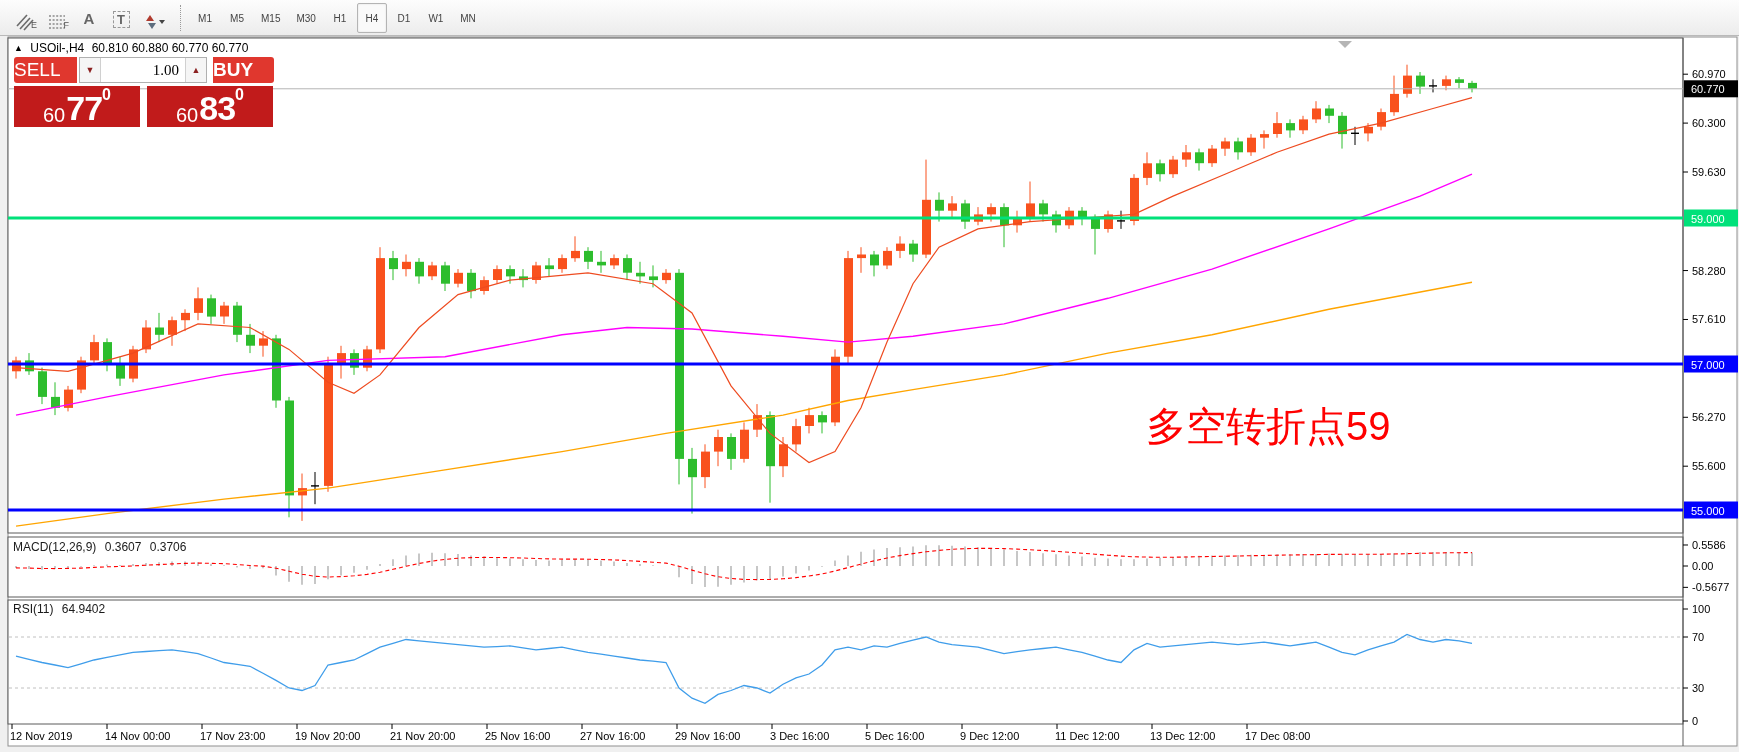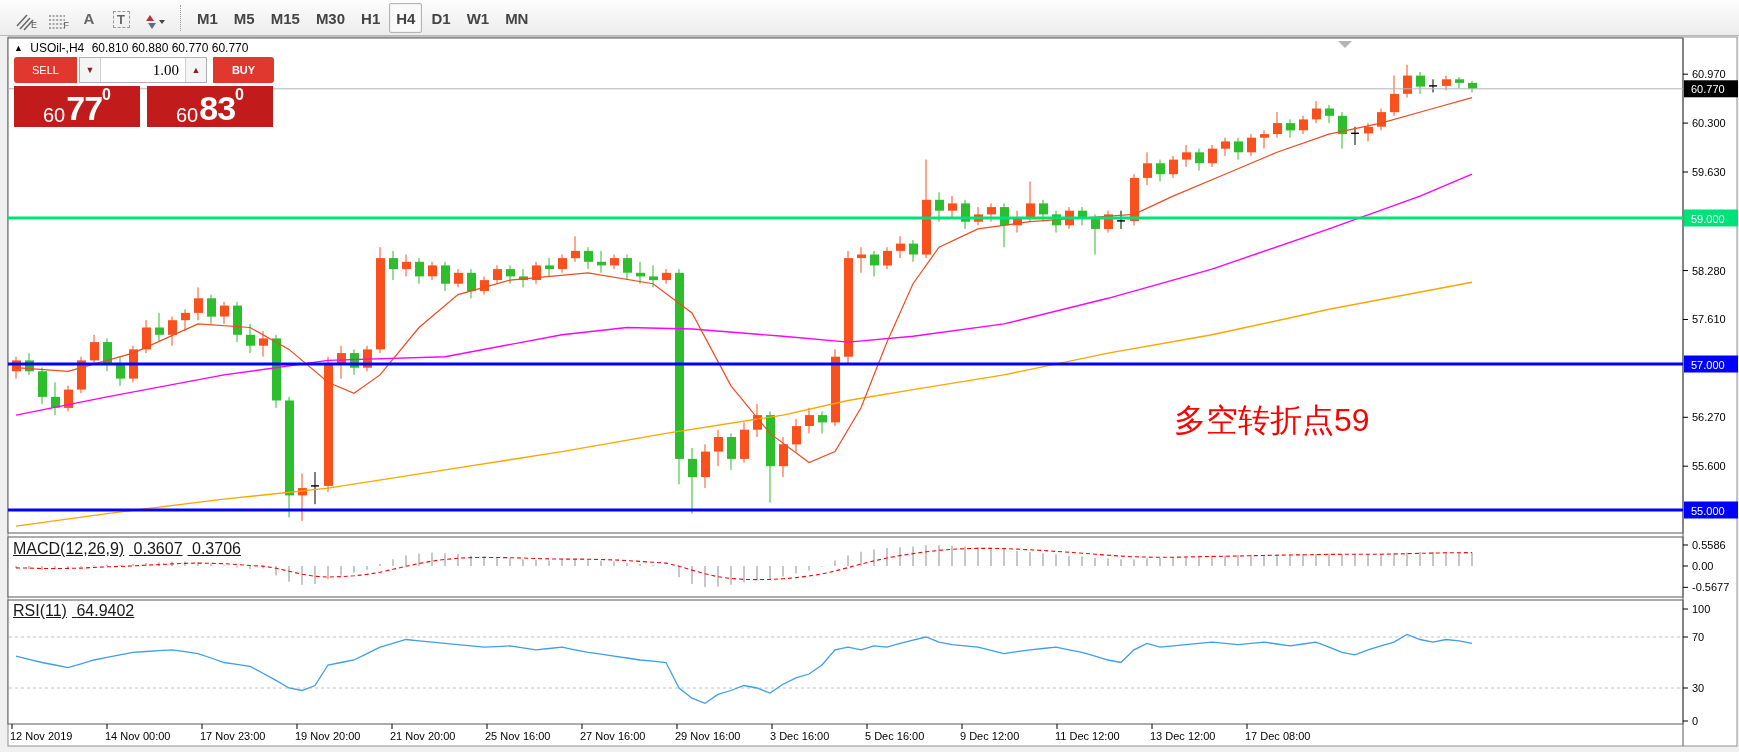--- a/index.html
+++ b/index.html
@@ -14,59 +14,59 @@
   .tool-icons { display:flex; align-items:center; padding-left:10px; }
   .toolbtn { width:30px; height:28px; margin-right:2px; display:flex; align-items:flex-end;
              justify-content:center; position:relative; cursor:default; border-radius:3px; }
   .tsub { font-size:9px; color:#555; position:absolute; right:3px; bottom:2px; }
   .tglyph { font-size:15px; font-weight:bold; color:#666; line-height:26px; width:100%; text-align:center; }
   .tglyph.boxed { font-size:13px; border:1px dashed #999; line-height:15px; width:17px; height:17px;
                   margin:0 auto 4px auto; }
   .tb-sep { width:1px; height:26px; border-left:1px dotted #9a9a9a; margin:0 8px 0 10px; }
   .tf-group { display:flex; align-items:center; height:36px; }
   .tfbtn { min-width:30px; padding:0 6px; height:30px; line-height:30px; text-align:center;
-           font-size:15px; font-weight:bold; color:#444; border:1px solid transparent;
+           font-size:10px; font-weight:normal; color:#444; border:1px solid transparent;
            border-radius:2px; margin:0 1px; cursor:default; }
   .tfbtn.active { background:#fafafa; border:1px solid #b4b4b4; box-shadow:inset 0 0 2px #ddd; }
 
   
   #chartsvg { position:absolute; left:0; top:0; }
 
   
   .chart-header { position:absolute; left:14px; top:41px; font-size:12px; color:#000000; z-index:5; }
   .chart-header .tri { font-size:9px; vertical-align:1px; }
   .chart-header span { margin-right:4px; }
 
   .trade-panel { position:absolute; left:14px; top:57px; z-index:6; width:262px; }
   .tp-row1 { display:flex; height:26px; }
-  .tp-btn { background:#e0372e; color:#fff; font-size:11px; text-align:center; line-height:26px;
+  .tp-btn { background:#e0372e; color:#fff; font-size:19px; text-align:left; line-height:26px;
             border-radius:3px; cursor:pointer; }
   .tp-sell { width:63px; border-top-right-radius:0; border-bottom-right-radius:0; }
   .tp-buy  { width:61px; margin-left:6px; border-top-left-radius:0; border-bottom-left-radius:0;font-weight:bold; }
   .tp-stepper { display:flex; height:26px; border:1px solid #b0b0b0; background:#fff; margin-left:2px; }
   .tp-arrow { width:21px; text-align:center; line-height:24px; color:#8b2020; font-size:9px;
               background:#f5f5f5; cursor:pointer; }
   .tp-arrow:first-child { border-right:1px solid #d0d0d0; }
   .tp-arrow:last-child  { border-left:1px solid #d0d0d0; }
   .tp-vol { width:84px; border:none; outline:none; font-size:15px; text-align:right;
             padding-right:6px; font-family:Liberation Serif, serif; }
   .tp-row2 { display:flex; margin-top:3px; }
   .tp-price { width:126px; height:41px; background:#c11b1b; color:#fff; display:flex;
               align-items:flex-end; justify-content:center; padding-bottom:3px; cursor:pointer; }
   .tp-price + .tp-price { margin-left:7px; }
   .tp-small { font-size:20px; line-height:18px; margin-right:1px; }
   .tp-big { font-size:34px; line-height:32px; font-weight:bold; letter-spacing:-1px;text-align:center; }
   .tp-sup { font-size:16px; line-height:14px; align-self:flex-start; margin-top:2px; font-weight:bold; }
 
-  .ind-label { position:absolute; font-size:16px; color:#1a1a1a; z-index:5;text-decoration:underline; }
+  .ind-label { position:absolute; font-size:12px; color:#1a1a1a; z-index:5; }
   .ind-label span { margin-right:5px; }
   #macdLabel { left:13px; top:540px; }
   #rsiLabel  { left:13px; top:602px; }
 
-  .annotation { position:absolute; left:1174px; top:399px; font-size:32px; color:#f00;
+  .annotation { position:absolute; left:1146px; top:399px; font-size:40px; color:#f00;
                 z-index:5; white-space:nowrap; font-family:"Liberation Sans",sans-serif; }
 </style>
 </head>
 <body>
 
 <div id="stage">
 
   <svg id="chartsvg" width="1739" height="752" viewBox="0 0 1739 752">
       <rect x="8" y="37" width="1729" height="709" fill="#fff" stroke="#8f8f8f"></rect>
       <rect x="8" y="38" width="1675" height="495" fill="#fff" stroke="#5a5a5a"></rect>

